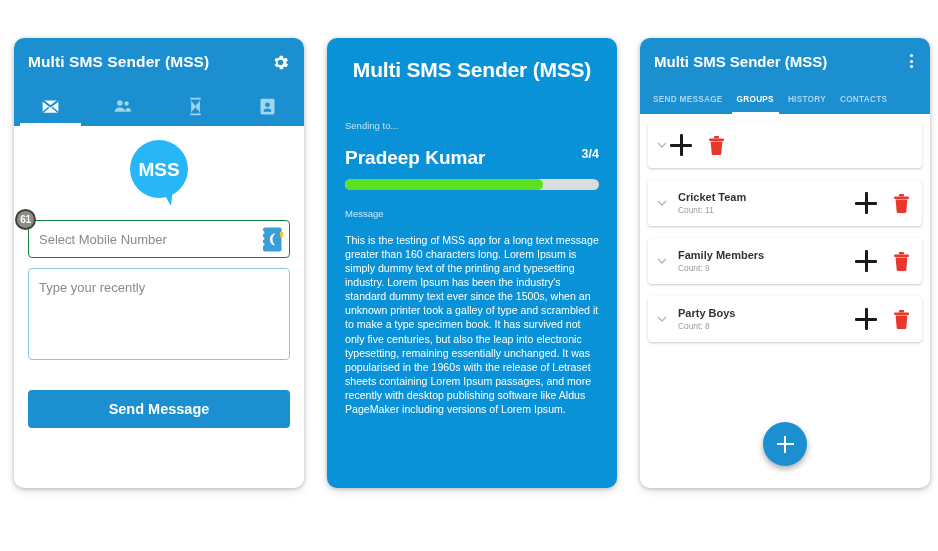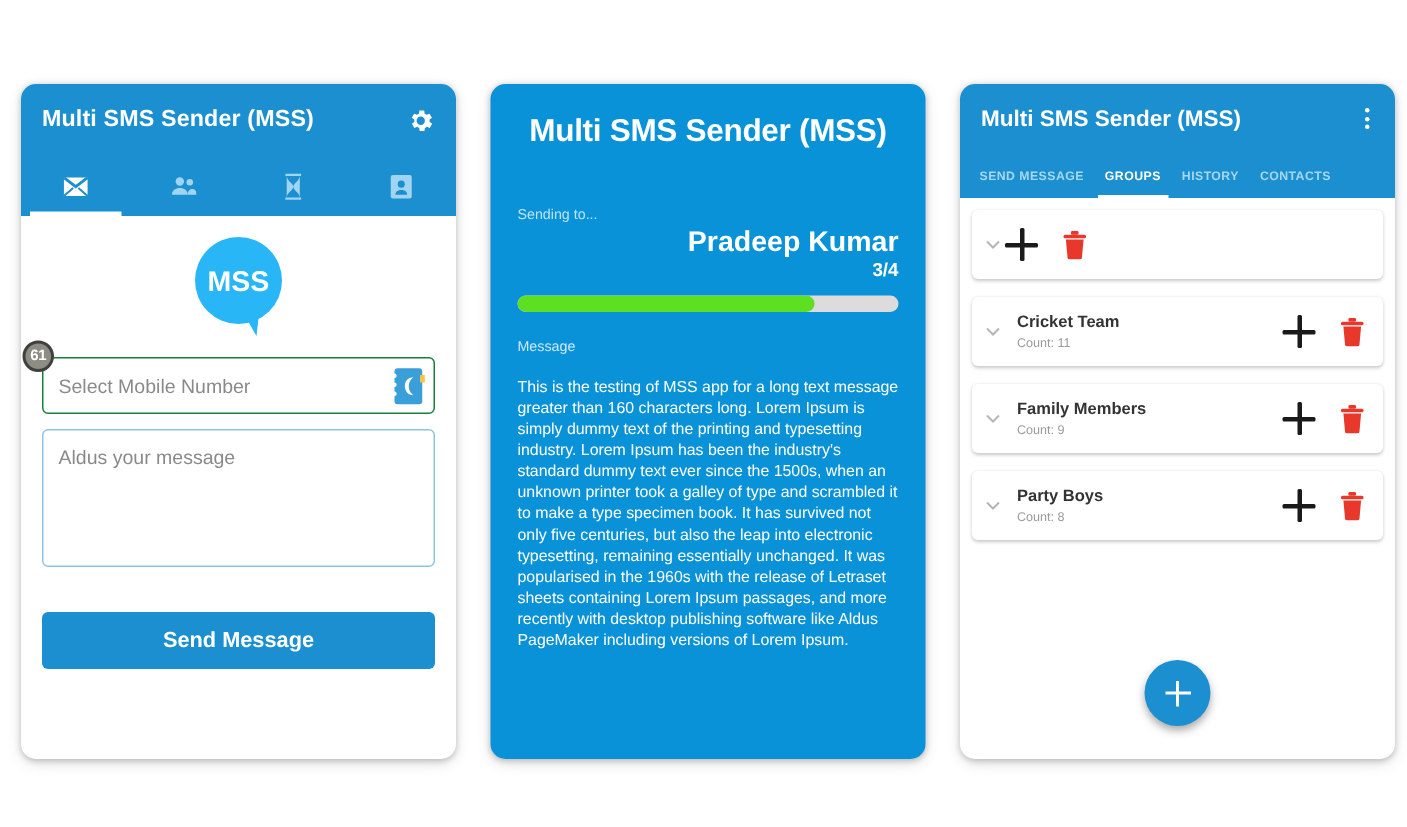--- a/index.html
+++ b/index.html
@@ -7,21 +7,21 @@
     width: 938px; height: 551px;
     background: #ffffff;
     font-family: "Liberation Sans", sans-serif;
     overflow: hidden;
   }
   .stage {
     position: relative;
     width: 836px; height: 551px;
     display: flex;
     gap: 23px;
-    padding: 56px 14px 0 14px;
+    padding: 38px 14px 0 14px;
   }
 
   
   .panel {
     width: 290px;
     height: 450px;
     border-radius: 10px;
     background: #ffffff;
     box-shadow: 0 1px 4px rgba(0,0,0,.22), 0 3px 10px rgba(0,0,0,.10);
     overflow: hidden;
@@ -141,24 +141,23 @@
     margin-top: 6px;
     letter-spacing: -.2px;
   }
   .p2-sending {
     color: #bde3f7;
     font-size: 9.5px;
     margin-top: 38px;
   }
   .p2-row {
     display: flex;
-    align-items: flex-end;
+    align-items: flex-start;
     justify-content: space-between;
-    margin-top: 2px;
-    flex-direction: column;
+    margin-top: 16px;
   }
   .p2-name {
     color: #fff;
     font-size: 19px;
     font-weight: bold;
   }
   .p2-count {
     color: #fff;
     font-size: 12.5px;
     font-weight: bold;
@@ -350,21 +349,21 @@
               <rect x="1.2" y="5" width="4.2" height="3" rx="1.4" fill="#ffffff"></rect>
               <rect x="1.2" y="11" width="4.2" height="3" rx="1.4" fill="#ffffff"></rect>
               <rect x="1.2" y="17" width="4.2" height="3" rx="1.4" fill="#ffffff"></rect>
               <path d="M16.5 7.5c-3.4 0-5.6 2.6-5.6 5.8 0 3.6 2.4 6.2 5.6 6.2-2-1.6-3-3.6-3-6s1-4.4 3-6z" fill="#ffffff"></path>
             </svg>
           </span>
         </div>
       </div>
 
       <div class="msg-field">
-        <span class="ph">Aldus your message</span>
+        <span class="ph">Type your recently</span>
       </div>
 
       <button class="send-btn">Send Message</button>
     </div>
   </div>
 
   <div class="panel panel2">
     <div class="p2-inner">
       <div class="p2-title">Multi SMS Sender (MSS)</div>
 

